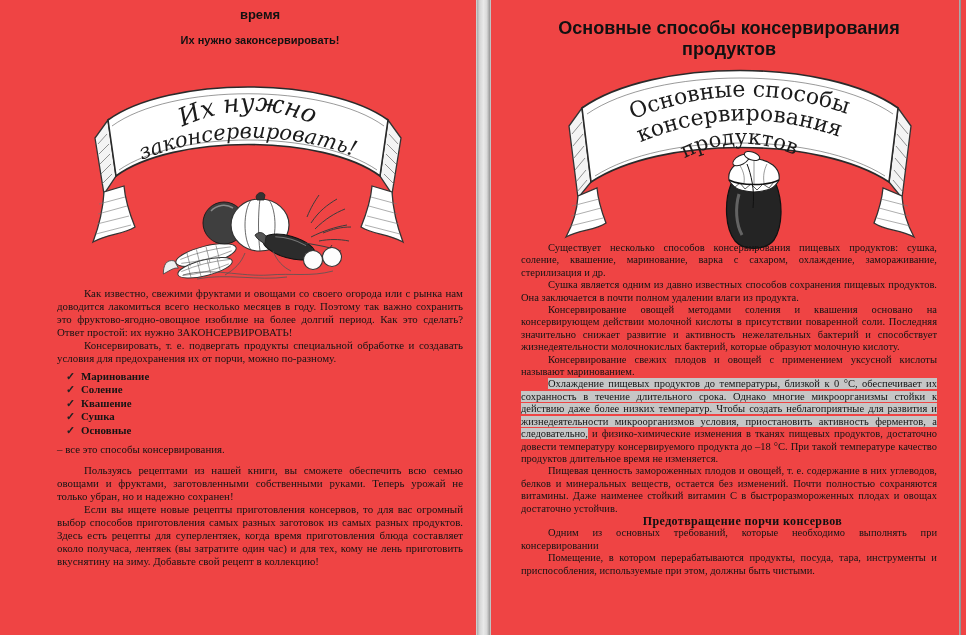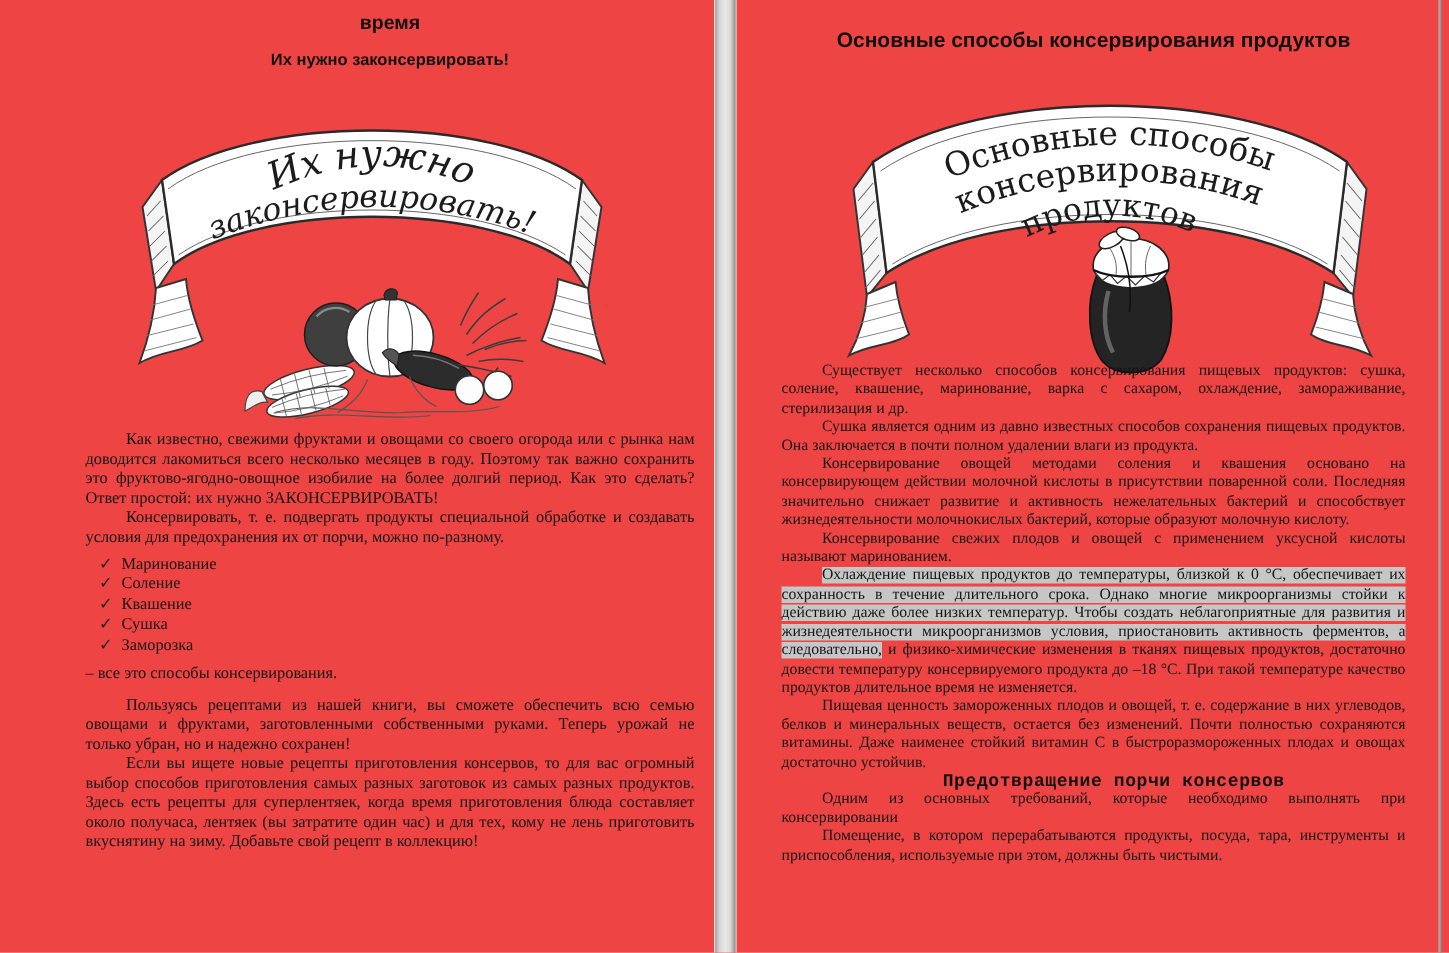--- a/index.html
+++ b/index.html
@@ -10,37 +10,37 @@
           background:linear-gradient(90deg,#fdfdfd 0%,#a8a8a8 6%,#d6d6d6 25%,#e9e9e9 50%,#d9d9d9 72%,#939393 94%,#fdfdfd 100%);}
   .right-edge{position:absolute;left:959px;top:0;width:2px;height:635px;
           background:linear-gradient(90deg,#b5b5b5,#8a8a8a);}
   .page{position:absolute;top:0;height:635px;}
   .page.left{left:57px;width:406px;}
   .page.right{left:521px;width:416px;}
   .center-head{position:absolute;left:0;right:0;text-align:center;
           font-family:"Liberation Sans","DejaVu Sans",sans-serif;font-weight:bold;color:#111;}
   .lp-overtitle{top:7px;font-size:13px;}
   .lp-title{top:34px;font-size:11px;}
-  .rp-header{top:18px;font-size:14px;}
+  .rp-header{top:18px;font-size:18px;}
   .illustration{position:absolute;}
   .lp-banner{left:34px;top:54px;width:314px;height:200px;}
   .lp-veg{left:104px;top:183px;width:196px;height:102px;}
   .rp-banner{left:40px;top:44px;width:358px;height:196px;}
   .rp-jar{left:196px;top:150px;width:74px;height:106px;}
   .btxt{font-family:"DejaVu Serif","Liberation Serif",serif;fill:#1b1b1b;}
   .btxt.it{font-style:italic;}
   .bodytext{position:absolute;left:0;right:0;text-align:justify;color:#141414;}
   .lp-body{top:287px;font-size:10.9px;line-height:13px;}
   .rp-body{top:242px;font-size:10.5px;line-height:12.4px;}
   .bodytext p{margin:0;text-indent:27px;}
   .checklist{margin:5px 0 0 9px;}
-  .chk{line-height:13.4px;}
+  .chk{line-height:13.4px;font-weight:bold;}
   .tick{display:inline-block;width:15px;color:#222;}
   p.dashline{text-indent:0;margin:6px 0 8px 0;}
-  .rp-sub{font-family:Liberation Mono, monospace;font-weight:bold;font-size:12px;
+  .rp-sub{font-family:Liberation Serif, serif;font-weight:bold;font-size:12px;
           letter-spacing:0.4px;text-align:center;text-indent:0;margin:9px 0 7px 0;color:#111;}
   .hl{background:#c6c6c6;}
 </style>
 </head>
 <body>
 
 <div class="canvas">
   <div class="gutter"></div>
   <div class="right-edge"></div>
 
@@ -116,21 +116,21 @@
     </svg>
 
     <div class="bodytext lp-body">
       <p>Как известно, свежими фруктами и овощами со своего огорода или с рынка нам доводится лакомиться всего несколько месяцев в году. Поэтому так важно сохранить это фруктово-ягодно-овощное изобилие на более долгий период. Как это сделать? Ответ простой: их нужно ЗАКОНСЕРВИРОВАТЬ!</p>
       <p>Консервировать, т. е. подвергать продукты специальной обработке и создавать условия для предохранения их от порчи, можно по-разному.</p>
       <div class="checklist">
         <div class="chk"><span class="tick">✓</span><span>Маринование</span></div>
         <div class="chk"><span class="tick">✓</span><span>Соление</span></div>
         <div class="chk"><span class="tick">✓</span><span>Квашение</span></div>
         <div class="chk"><span class="tick">✓</span><span>Сушка</span></div>
-        <div class="chk"><span class="tick">✓</span><span>Заморозка</span></div>
+        <div class="chk"><span class="tick">✓</span><span>Основные</span></div>
       </div>
       <p class="dashline">– все это способы консервирования.</p>
       <p>Пользуясь рецептами из нашей книги, вы сможете обеспечить всю семью овощами и фруктами, заготовленными собственными руками. Теперь урожай не только убран, но и надежно сохранен!</p>
       <p>Если вы ищете новые рецепты приготовления консервов, то для вас огромный выбор способов приготовления самых разных заготовок из самых разных продуктов. Здесь есть рецепты для суперлентяек, когда время приготовления блюда составляет около получаса, лентяек (вы затратите один час) и для тех, кому не лень приготовить вкуснятину на зиму. Добавьте свой рецепт в коллекцию!</p>
     </div>
   </section>
 
   <section class="page right">
     <div class="center-head rp-header">Основные способы консервирования продуктов</div>
 

